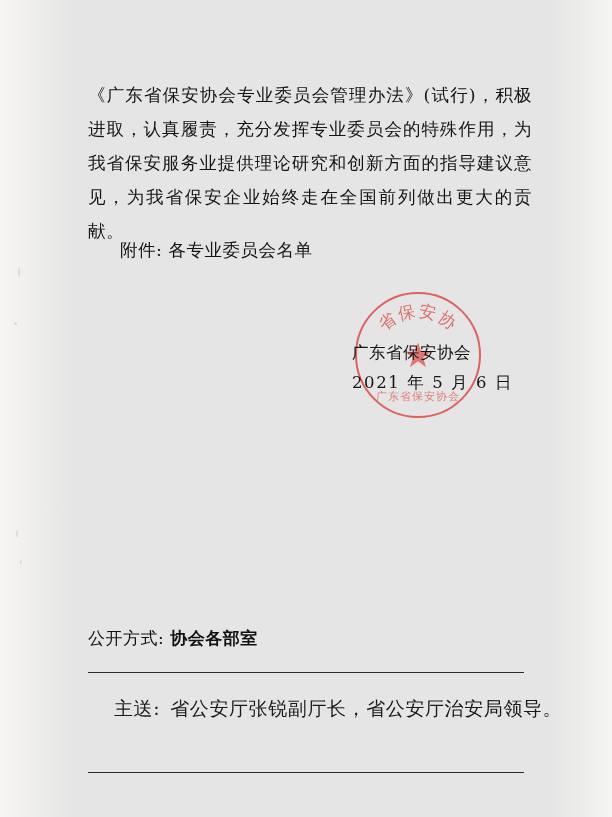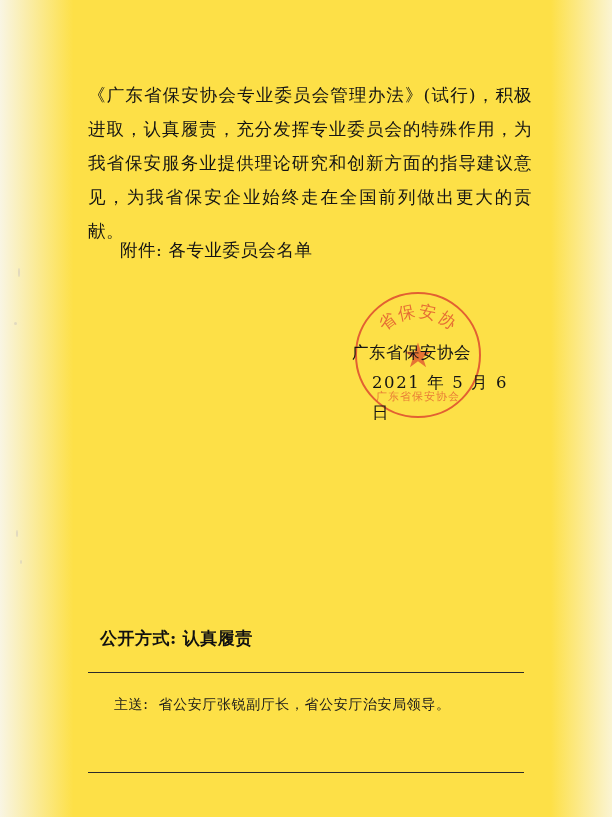--- a/index.html
+++ b/index.html
@@ -11,21 +11,21 @@
     height: 817px;
     background: #ffffff;
     font-family: "DejaVu Serif", "Liberation Serif", serif;
     color: #1a1a1a;
     position: relative;
     overflow: hidden;
   }
   .page {
     position: absolute;
     inset: 0;
-    background: #fde047;
+    background: #e5e5e5;
   }
   
   .paper-tint {
     position: absolute;
     inset: 0;
     background:
       linear-gradient(90deg, rgba(248,247,244,0.9) 0%, rgba(255,255,255,0) 12%),
       linear-gradient(270deg, rgba(250,249,246,0.8) 0%, rgba(255,255,255,0) 10%);
     pointer-events: none;
   }
@@ -71,21 +71,20 @@
     top: 338px;
     width: 180px;
     font-size: 16.5px;
     line-height: 30px;
     color: #141414;
     letter-spacing: 0.5px;
   }
   .sign-date {
     font-family: "DejaVu Serif", "Liberation Serif", serif;
     letter-spacing: 1.6px;
-    margin-left: 20px;
   }
 
   
   .seal {
     position: absolute;
     left: 355px;
     top: 292px;
     width: 122px;
     height: 122px;
     border-radius: 50%;
@@ -129,44 +128,43 @@
 
   
   .disclosure {
     position: absolute;
     left: 88px;
     top: 627px;
     font-size: 17px;
     color: #111;
   }
   .disclosure .label {
-    font-weight: bold;
-    letter-spacing: 0.5px;
-    margin-left: 12px;
+    font-weight: normal;
+    letter-spacing: 0.5px;
   }
   .disclosure .value {
     font-weight: bold;
     letter-spacing: 0.5px;
     margin-left: 6px;
   }
 
   .rule {
     position: absolute;
     left: 88px;
     width: 436px;
     height: 1px;
     background: #2b2b2b;
   }
   .rule.top { top: 672px; }
   .rule.bottom { top: 772px; }
 
   .dist-row {
     position: absolute;
     left: 114px;
-    font-size: 14px;
+    font-size: 19px;
     letter-spacing: 0.6px;
     color: #1a1a1a;
   }
   .dist-row.r1 { top: 696px; }
   .dist-row.r2 { top: 730px; }
   .dist-row .dlabel { margin-right: 10px; }
 </style>
 </head>
 <body>
 
@@ -196,21 +194,21 @@
     <div class="star">★</div>
     <div class="bottom-text">广东省保安协会</div>
   </div>
 
   <div class="sign-block">
     <div>广东省保安协会</div>
     <div class="sign-date">2021 年 5 月 6 日</div>
   </div>
 
   <div class="disclosure">
-    <span class="label">公开方式:</span><span class="value">认真履责</span>
+    <span class="label">公开方式:</span><span class="value">协会各部室</span>
   </div>
 
   <div class="rule top"></div>
 
   <div class="dist-row r1">
     <span class="dlabel">主送:</span><span>省公安厅张锐副厅长，省公安厅治安局领导。</span>
   </div>
 
 
   <div class="rule bottom"></div>

